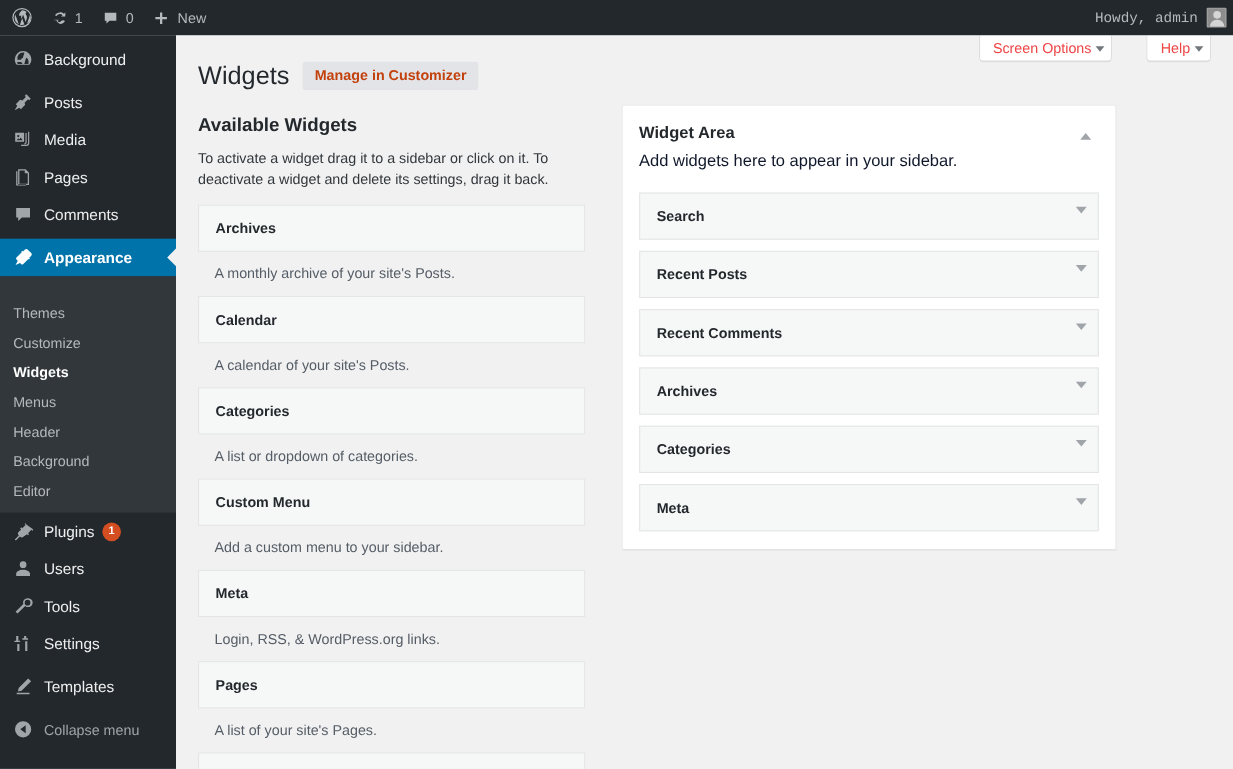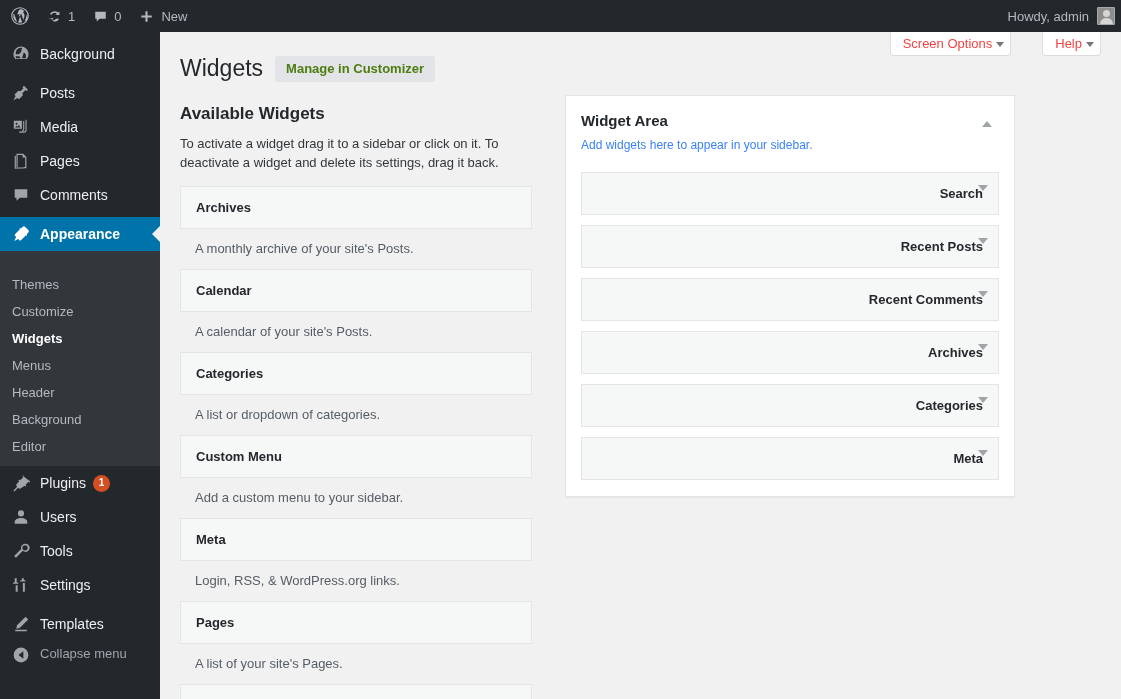--- a/index.html
+++ b/index.html
@@ -28,21 +28,21 @@
     height: 32px;
     white-space: nowrap;
     cursor: pointer;
   }
   .ab-spacer { flex: 1; }
   .ab-ico { display: inline-flex; align-items: center; justify-content: center; }
   .ab-ico svg { display: block; fill: #b4b9be; }
   .ab-lbl { margin-left: 7px; }
   .ab-count { margin-left: 6px; color: #b4b9be; }
   #ab-wplogo { padding: 0 8px 0 10px; }
-  #ab-howdy { padding-right: 6px; }
+  #ab-howdy { padding-right: 6px; font-family: Liberation Mono, monospace; }
   .ab-avatar {
     width: 18px; height: 18px; margin-left: 8px;
     background: #8d8d8d; border-radius: 1px;
     display: inline-block; position: relative; overflow: hidden;
     border: 1px solid #a8a8a8;
   }
   .ab-avatar::before {
     content: ""; position: absolute; left: 5px; top: 2px;
     width: 7px; height: 7px; border-radius: 50%; background: #d5d5d5;
   }
@@ -100,21 +100,21 @@
   #submenu-appearance { background: #32373c; padding: 20px 0 6px; }
   .submenu-item {
     display: block;
     padding: 6px 0 6px 12px;
     font-size: 13px;
     color: #b4b9be;
     cursor: pointer;
   }
   .submenu-item.current { color: #fff; font-weight: 700; }
   #collapse-menu {
-    display: flex; align-items: flex-start;
+    display: flex; align-items: center;
     height: 34px; padding-left: 11px;
     color: #a0a5aa; font-size: 13px;
     cursor: pointer;
   }
   #collapse-menu .mt-ico { width: 20px; margin-right: 9px; flex: 0 0 20px;
     display: inline-flex; align-items: center; justify-content: center; }
   #collapse-menu .mt-ico svg { fill: #a0a5aa; display:block; }
 
   
   #wpbody {
@@ -159,21 +159,21 @@
   #page-title {
     font-size: 23px; font-weight: 400; color: #23282d;
     line-height: 29px;
   }
   #manage-customizer {
     margin-left: 12px;
     padding: 5px 10px 6px;
     background: #e2e4e7;
     border: 1px solid transparent;
     border-radius: 3px;
-    color: #4d7c0f;
+    color: #c2410c;
     font-size: 13px; font-weight: 600;
     cursor: pointer;
     line-height: 1;
   }
 
   
   #available-col {
     position: absolute; top: 72px; left: 20px;
     width: 352px; height: 595px;
     overflow: hidden;
@@ -211,42 +211,42 @@
     border: 1px solid #e5e5e5;
     box-shadow: 0 1px 1px rgba(0,0,0,.04);
     padding: 16px 15px 16px;
     position: relative;
   }
   .sidebar-head { padding: 0 0 6px; position: relative; }
   .sidebar-name {
     font-size: 15px; font-weight: 700; color: #23282d;
   }
   .sidebar-desc {
-    font-size: 12px; color: #3b82f6;
+    font-size: 15px; color: #0f172a;
     margin-top: 9px;
   }
   .sidebar-toggle {
     position: absolute; top: -2px; right: -2px;
     width: 28px; height: 28px;
     display: flex; align-items: center; justify-content: center;
     cursor: pointer;
   }
   .caret-up {
     width: 0; height: 0;
     border-style: solid;
     border-width: 0 5px 6px 5px;
     border-color: transparent transparent #a0a5aa transparent;
   }
   .caret-down {
     width: 0; height: 0;
     border-style: solid;
     border-width: 6px 5px 0 5px;
     border-color: #a0a5aa transparent transparent transparent;
   }
-  #sidebar-widget-list { margin-top: 14px; text-align: right; }
+  #sidebar-widget-list { margin-top: 14px; }
   .sb-widget {
     position: relative;
     background: #f6f7f7;
     border: 1px solid #e5e5e5;
     padding: 13px 15px;
     margin-bottom: 10px;
     font-size: 13px; font-weight: 700; color: #23282d;
     cursor: move;
   }
   .sb-widget:last-child { margin-bottom: 0; }

